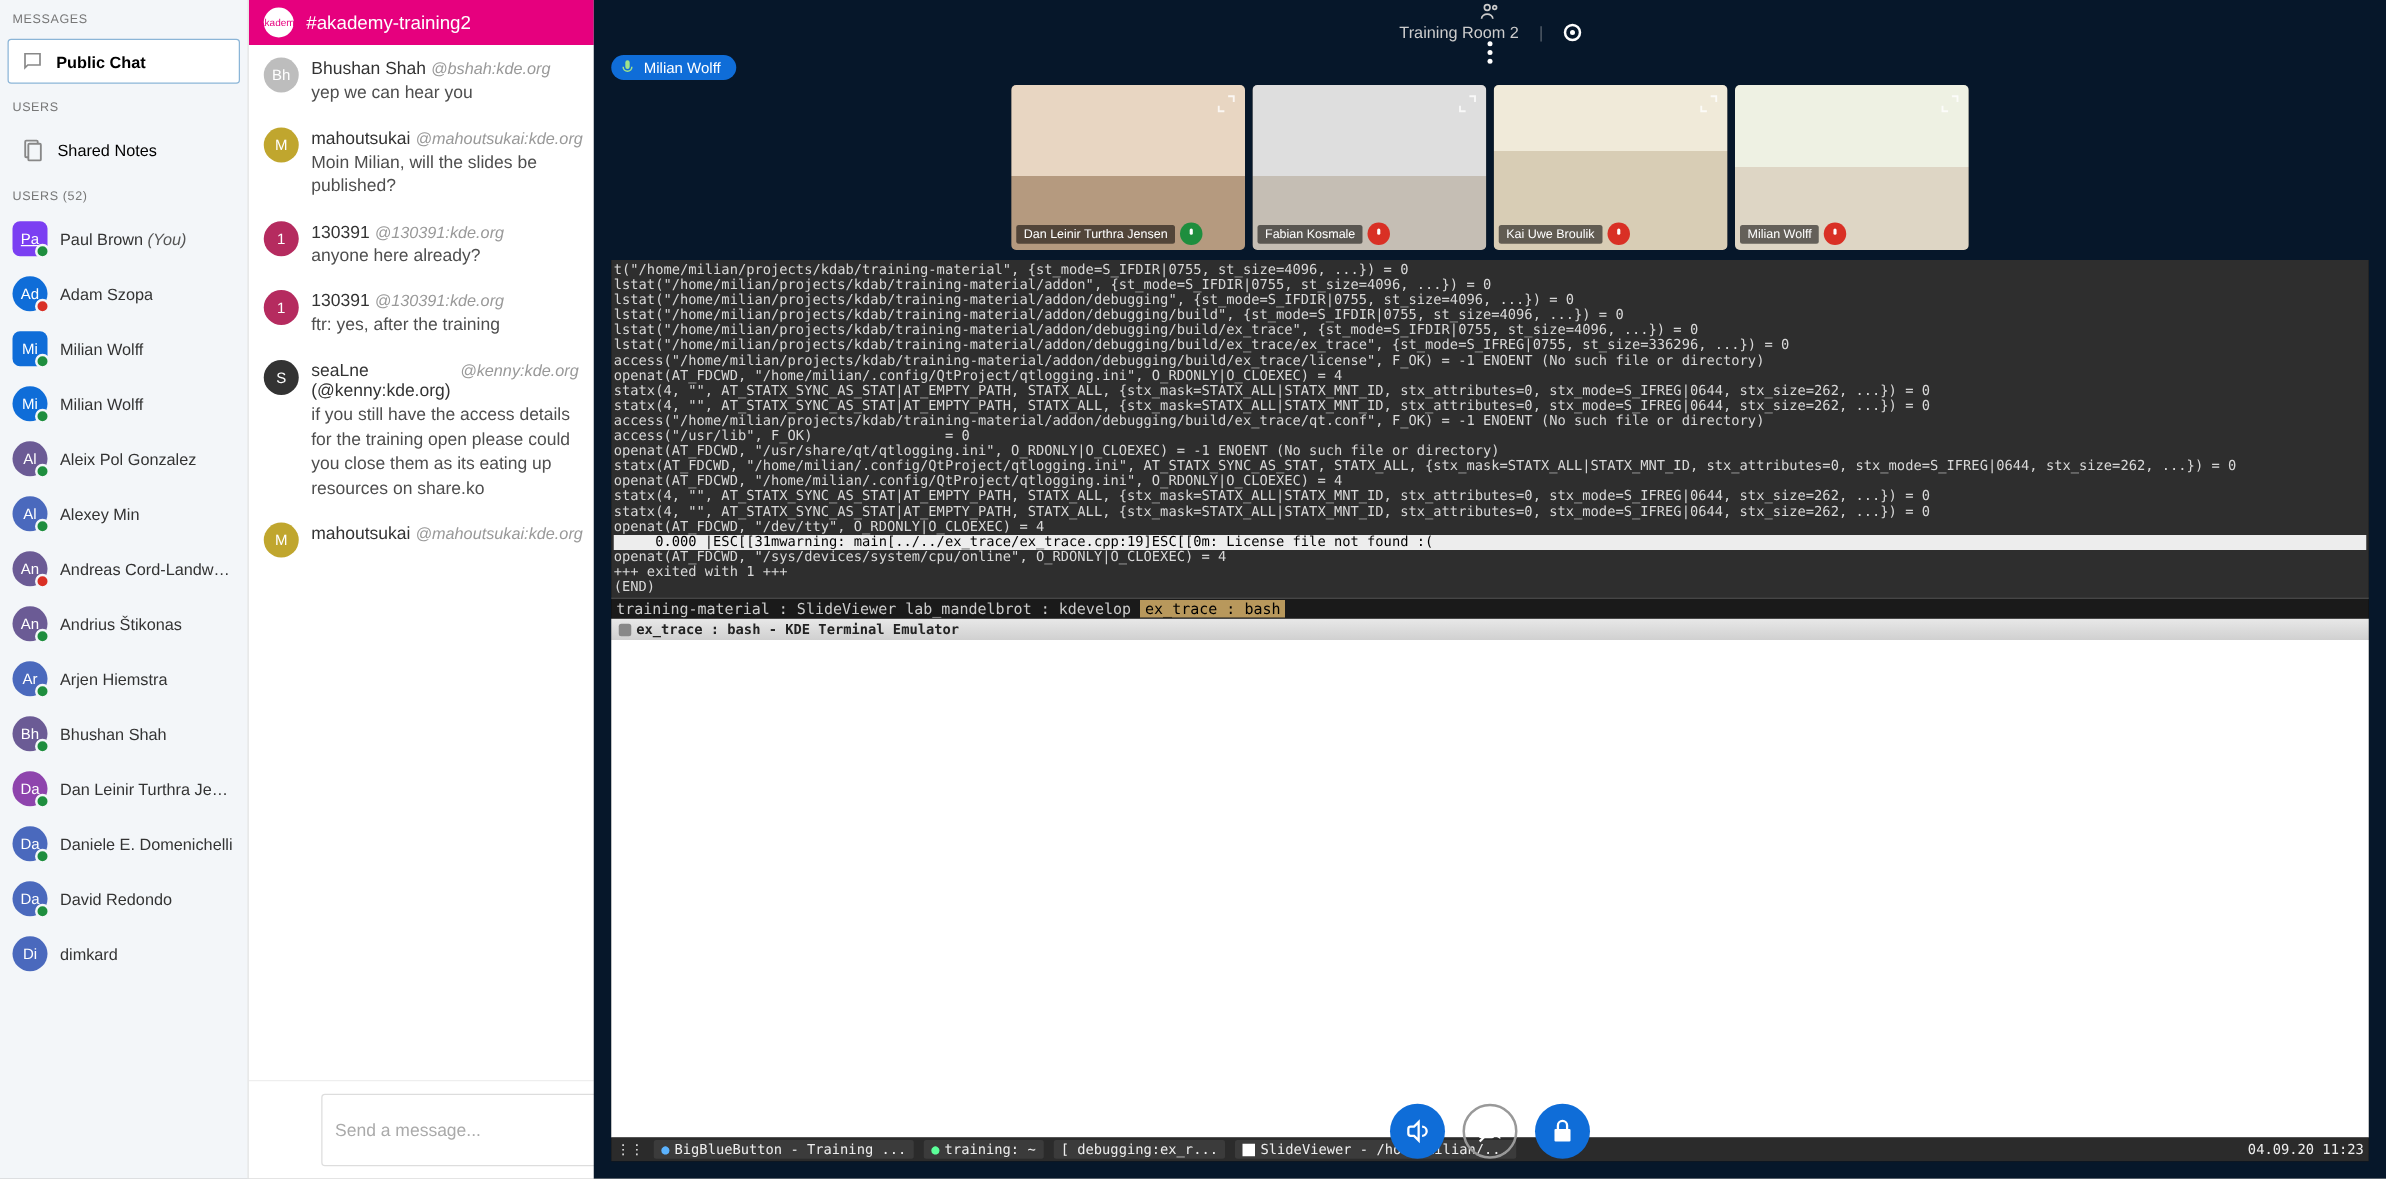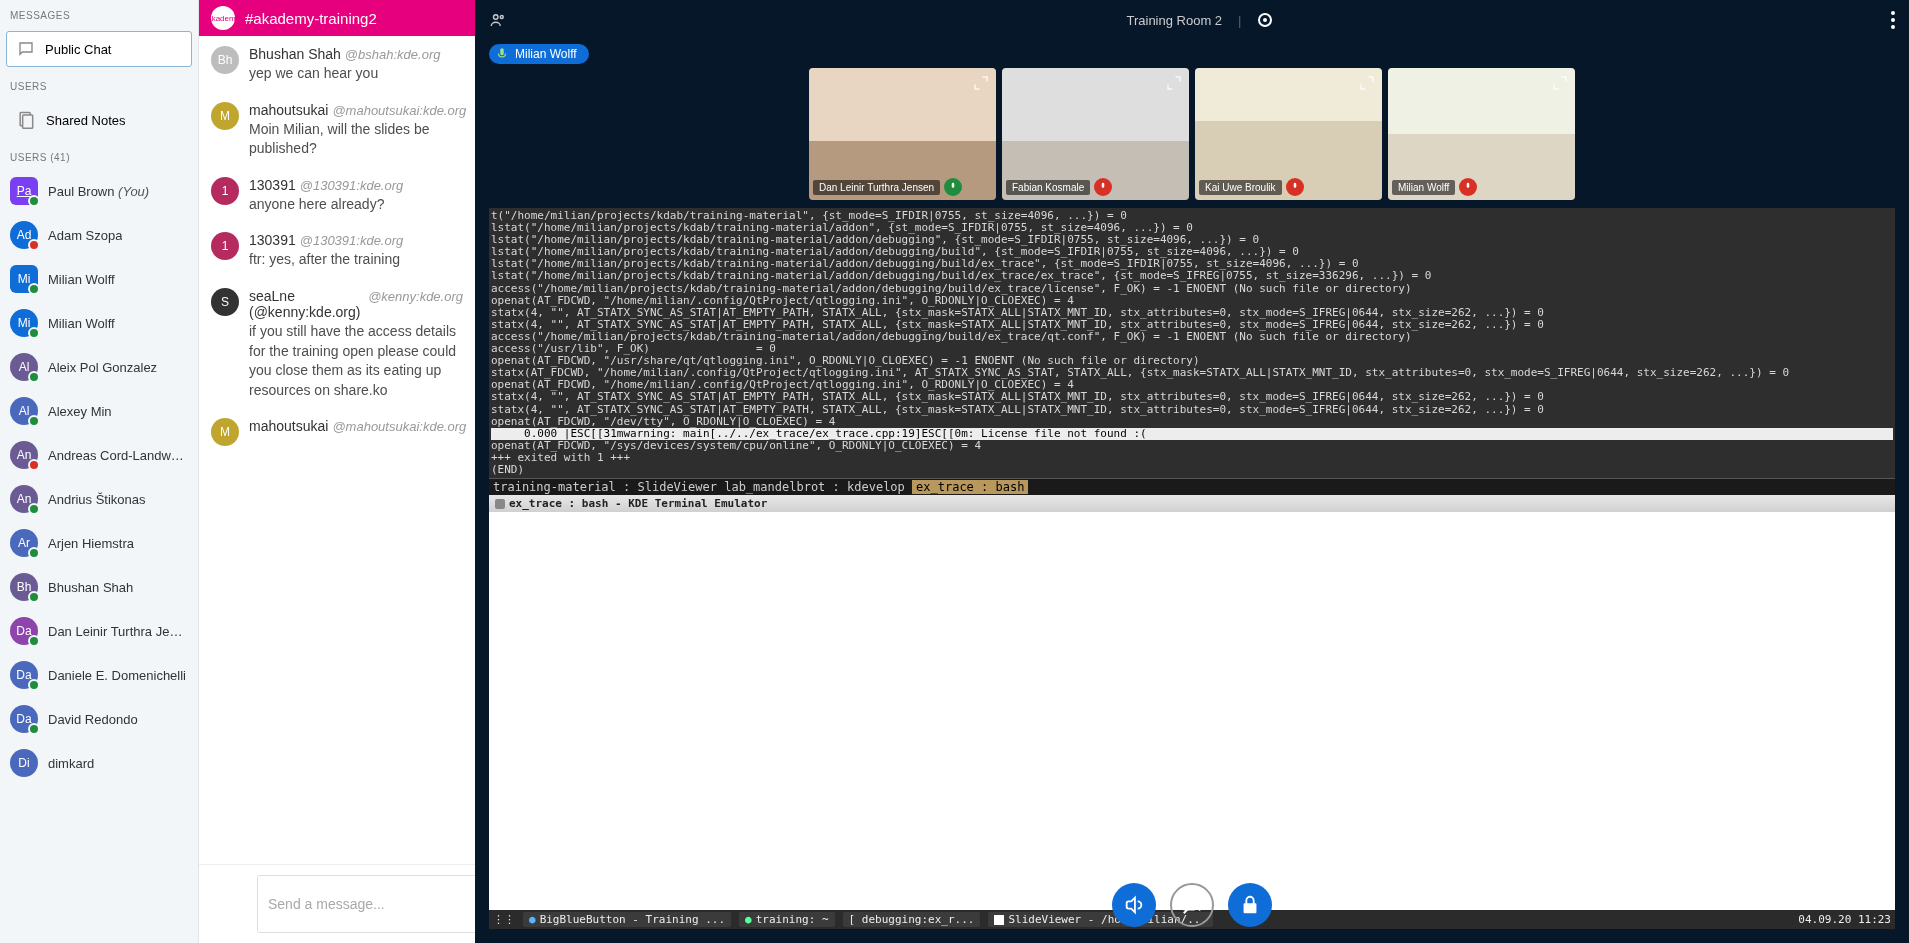--- a/index.html
+++ b/index.html
@@ -4,21 +4,21 @@
 <style>
 * { margin: 0; padding: 0; box-sizing: border-box; }
 body { font-family: -apple-system, BlinkMacSystemFont, "Segoe UI", Arial, sans-serif; font-size: 13px; overflow: hidden; }
 .app { display: flex; height: 943px; width: 1909px; }
 
 
 .sidebar { width: 199px; background: #f3f6f9; border-right: 1px solid #e4e4e4; display: flex; flex-direction: column; overflow-y: auto; position: relative; }
 .sidebar::-webkit-scrollbar { width: 10px; }
 .sidebar::-webkit-scrollbar-thumb { background: #c5c5c5; border-radius: 5px; }
 .section-header { font-size: 10px; color: #777; padding: 10px 10px 6px; letter-spacing: 0.5px; }
-.public-chat { margin: 4px 6px; padding: 8px 10px; border: 1px solid #8bb5d7; background: #fff; border-radius: 3px; display: flex; align-items: center; gap: 10px; cursor: pointer; }
+.public-chat { margin: 4px 6px; padding: 8px 10px; border: 1px solid #8bb5d7; background: #fff; border-radius: 3px; display: flex; align-items: center; gap: 10px; cursor: pointer; font-weight: bold; }
 .public-chat .icon { width: 18px; height: 18px; color: #888; }
 .shared-notes { margin: 4px 6px; padding: 8px 10px; display: flex; align-items: center; gap: 10px; cursor: pointer; }
 .shared-notes .icon { width: 20px; height: 20px; color: #888; }
 .user-row { display: flex; align-items: center; gap: 10px; padding: 8px 10px; cursor: pointer; }
 .avatar { width: 28px; height: 28px; border-radius: 50%; display: flex; align-items: center; justify-content: center; color: #fff; font-size: 12px; font-weight: 500; flex-shrink: 0; position: relative; }
 .avatar.square { border-radius: 6px; }
 .avatar .badge { position: absolute; bottom: -2px; right: -2px; width: 12px; height: 12px; border-radius: 50%; border: 2px solid #f3f6f9; }
 .user-name { font-size: 13px; color: #333; white-space: nowrap; overflow: hidden; text-overflow: ellipsis; }
 .you { font-style: italic; color: #555; }
 
@@ -34,21 +34,21 @@
 .msg .head { display: flex; align-items: baseline; gap: 4px; margin-bottom: 2px; }
 .msg .name { color: #333; font-size: 14px; }
 .msg .handle { color: #999; font-size: 13px; font-style: italic; }
 .msg .text { color: #4e4e4e; font-size: 14px; line-height: 1.4; word-break: break-word; }
 .chat-input { border-top: 1px solid #eee; padding: 10px; }
 .chat-input input { width: 100%; border: 1px solid #ddd; border-radius: 3px; padding: 20px 10px; font-size: 14px; color: #333; margin-left: 48px; }
 .chat-input input::placeholder { color: #aaa; }
 
 
 .main { flex: 1; background: #06172a; display: flex; flex-direction: column; position: relative; }
-.topbar { height: 40px; display: flex; align-items: center; justify-content: space-between; padding: 0 14px; color: #ccc; }
+.topbar { height: 40px; display: flex; align-items: center; justify-content: space-between; padding: 0 14px; color: #ccc; flex-direction: column; }
 .topbar .left { display: flex; align-items: center; gap: 8px; }
 .topbar .center { display: flex; align-items: center; gap: 16px; font-size: 13px; }
 .topbar .right { }
 .record-icon { width: 14px; height: 14px; border: 2px solid #fff; border-radius: 50%; display:inline-block; position:relative; }
 .record-icon::after { content:''; position:absolute; width:4px; height:4px; background:#fff; border-radius:50%; top:3px; left:3px; }
 .kebab { display: flex; flex-direction: column; gap: 3px; cursor:pointer; }
 .kebab span { width: 4px; height: 4px; background: #fff; border-radius: 50%; }
 
 .presenter-pill { position: absolute; top: 44px; left: 14px; background: #0f6dd8; color:#fff; border-radius: 14px; padding: 3px 12px 3px 6px; display: flex; align-items: center; gap: 6px; font-size: 12px; z-index: 5; }
 .presenter-pill .mic { width: 14px; height: 14px; fill: #9fe28a; }
@@ -98,21 +98,21 @@
       <span>Public Chat</span>
     </div>
     <div class="section-header">USERS</div>
     <div class="shared-notes">
       <svg class="icon" viewBox="0 0 24 24" fill="none" stroke="#888" stroke-width="1.8">
           <rect x="5" y="3" width="12" height="16" rx="1"></rect>
           <rect x="8" y="6" width="12" height="16" rx="1" fill="#f3f6f9"></rect>
         </svg>
       <span>Shared Notes</span>
     </div>
-    <div class="section-header">USERS (41)</div>
+    <div class="section-header">USERS (52)</div>
     <div id="users-list">
         <div class="user-row">
           <div class="avatar square" style="background: rgb(123, 63, 242); text-decoration: underline;">Pa<div class="badge" style="background: rgb(30, 142, 62);"></div></div>
           <div class="user-name">Paul Brown<span class="you"> (You)</span></div>
         </div>
         <div class="user-row">
           <div class="avatar" style="background: rgb(15, 109, 216);">Ad<div class="badge" style="background: rgb(217, 48, 37);"></div></div>
           <div class="user-name">Adam Szopa</div>
         </div>
         <div class="user-row">

